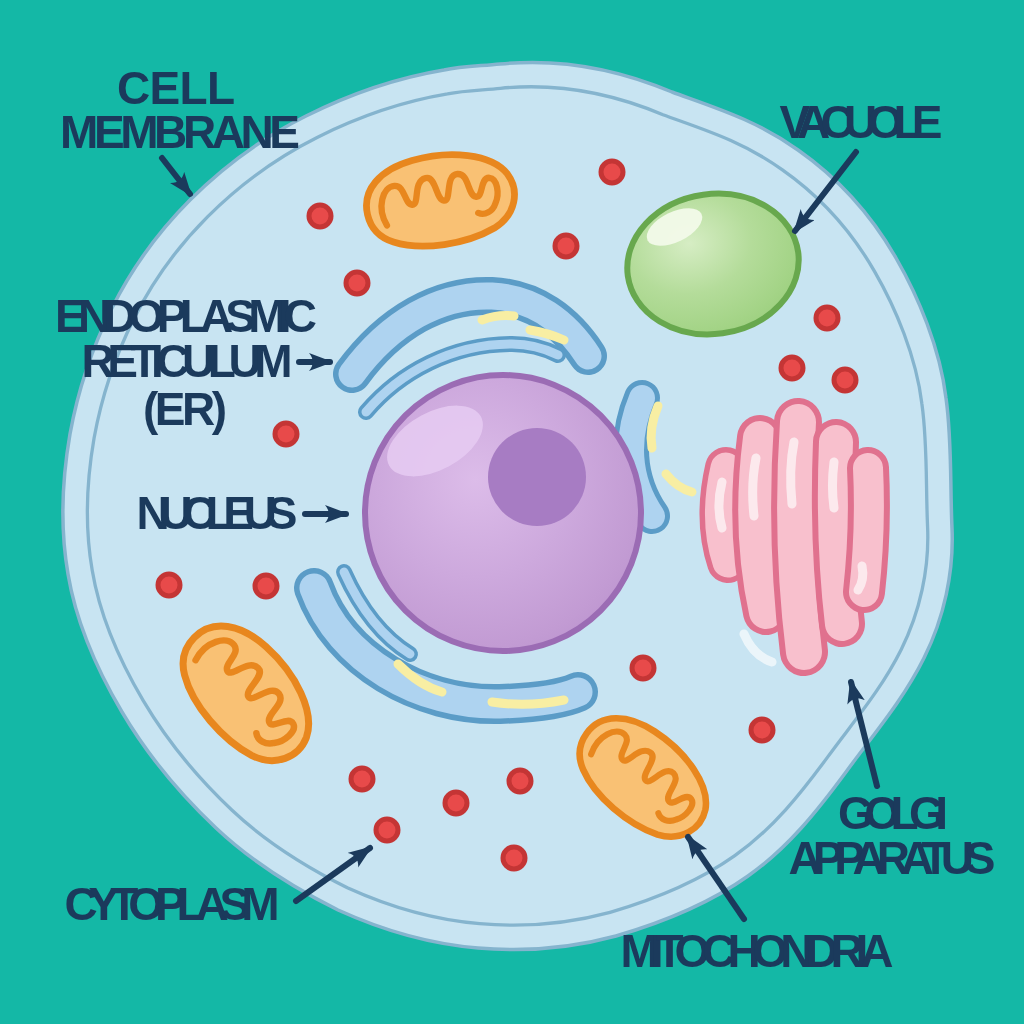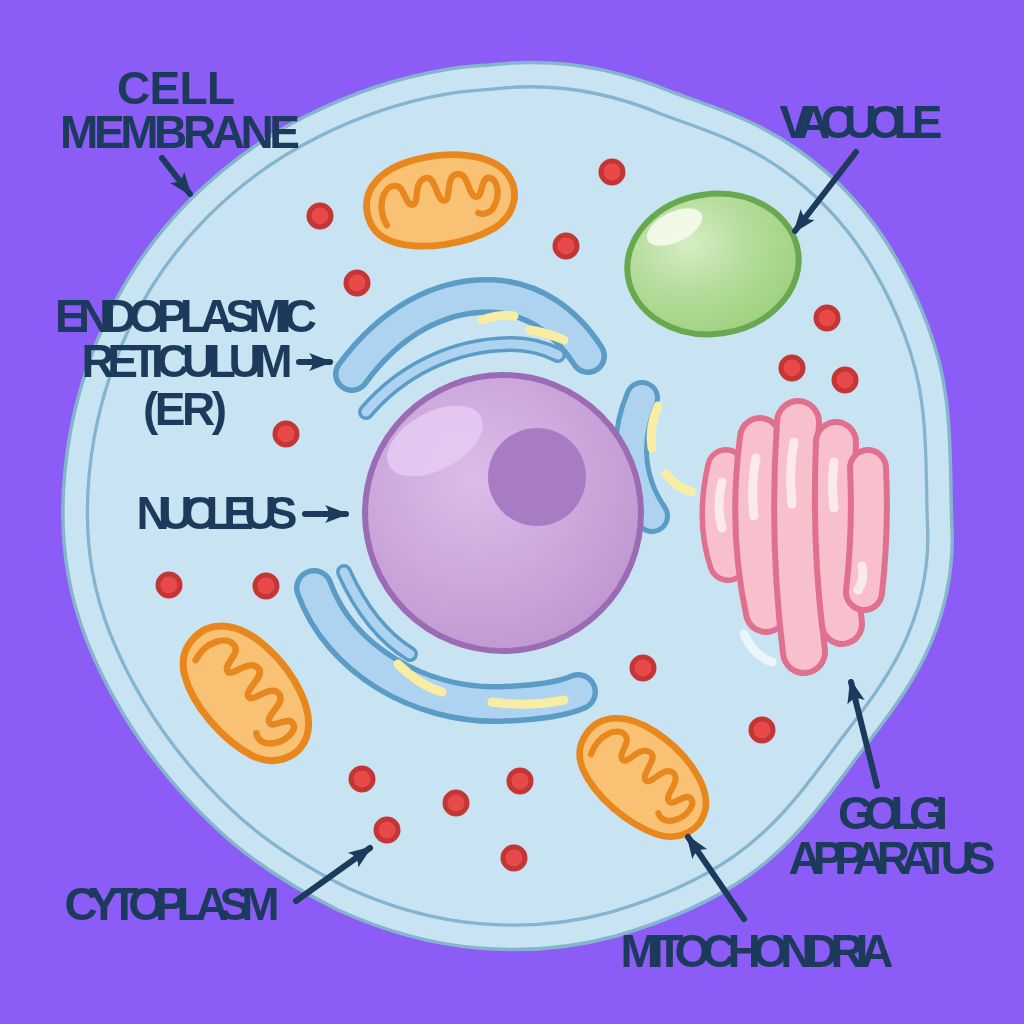--- a/index.html
+++ b/index.html
@@ -1,16 +1,16 @@
 <!DOCTYPE html>
 <html><head>
 <meta charset="utf-8">
 <style>
   html,body{margin:0;padding:0;background:#ffffff;}
-  .stage{position:relative;width:1024px;height:1024px;background:#8b5cf6;overflow:hidden;
+  .stage{position:relative;width:1024px;height:1024px;background:#14b8a6;overflow:hidden;
          font-family:"Liberation Sans",sans-serif;}
   svg{display:block;}
   text{font-family:"Liberation Sans",sans-serif;font-weight:bold;fill:#1b3a5c;}
 </style>
 </head>
 <body>
 
 <div class="stage">
 <svg width="1024" height="1024" viewBox="0 0 1024 1024">
   <defs>

